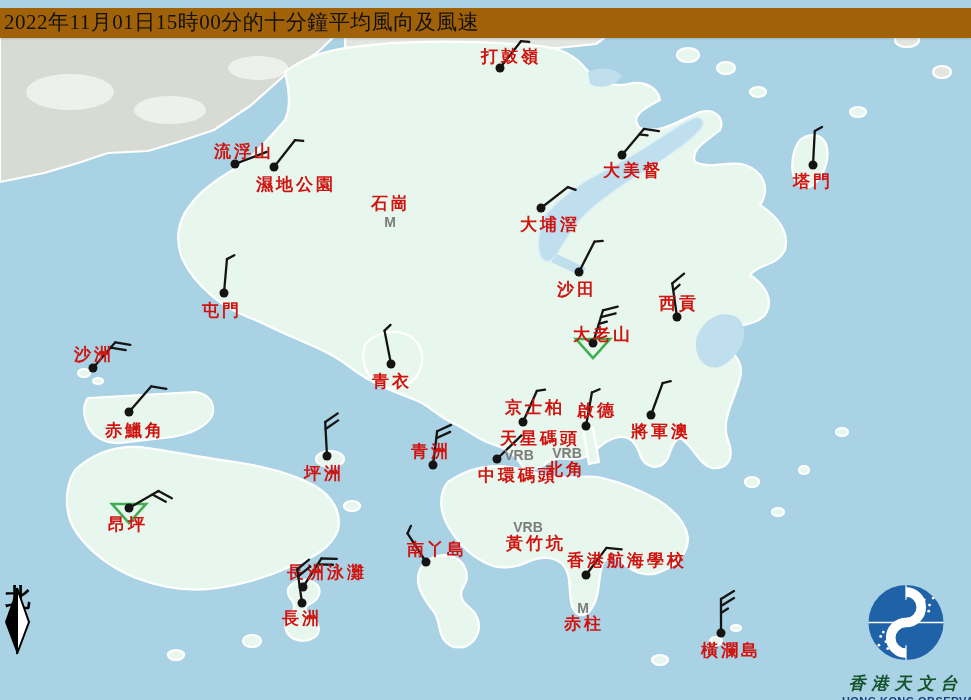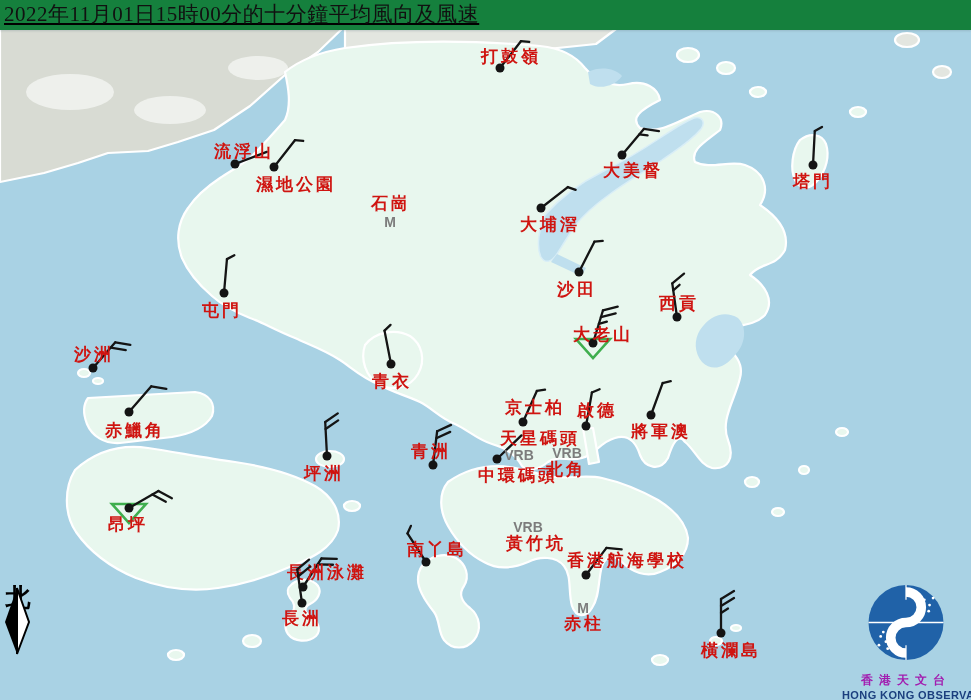--- a/index.html
+++ b/index.html
@@ -1,29 +1,29 @@
 <!DOCTYPE html>
 <html><head>
 <meta charset="utf-8">
 <style>
   html,body{margin:0;padding:0;background:#9fc9dd;}
   .stage{position:relative;width:971px;height:700px;overflow:hidden;
          font-family:"Liberation Sans","DejaVu Sans",sans-serif;}
   .stage svg{position:absolute;left:0;top:0;}
-  .titlebar{position:absolute;left:0;top:0;width:971px;height:30px;background:#15803d;
-            z-index:5;box-shadow:0 1px 2px rgba(120,140,150,.35);text-decoration:underline;}
+  .titlebar{position:absolute;left:0;top:8px;width:971px;height:30px;background:#a16207;
+            z-index:5;box-shadow:0 1px 2px rgba(120,140,150,.35);}
   .titlebar .title{font-family:"Liberation Serif","DejaVu Serif",serif;
             font-size:21px;line-height:29px;color:#111;padding-left:4px;letter-spacing:.5px;white-space:nowrap;}
   .north{position:absolute;left:2px;top:586px;width:32px;text-align:center;z-index:6;}
   .north .hanzi{font-size:25px;font-weight:bold;color:#000;line-height:24px;
                 font-family:"Liberation Serif","DejaVu Serif",serif;}
   .north .letter{font-size:25px;font-weight:bold;color:#000;line-height:22px;}
   .logo{position:absolute;left:842px;top:582px;width:128px;text-align:center;z-index:6;}
-  .logo .cn{font-size:12px;font-weight:bold;color:#a21caf;letter-spacing:6px;margin-top:2px;
-            font-family:"Liberation Serif","DejaVu Serif",serif;white-space:nowrap;}
+  .logo .cn{font-size:17px;font-weight:bold;color:#14532d;letter-spacing:6px;margin-top:2px;
+            font-family:"Liberation Serif","DejaVu Serif",serif;white-space:nowrap;font-style:italic;}
   .logo .en{font-size:11px;font-weight:bold;color:#1b3f7e;letter-spacing:.4px;white-space:nowrap;}
 </style>
 </head>
 <body>
 
 <div class="stage">
 
   <svg width="971" height="700" viewBox="0 0 971 700">
 
     <rect x="0" y="0" width="971" height="700" fill="#a9d2e4"></rect>

